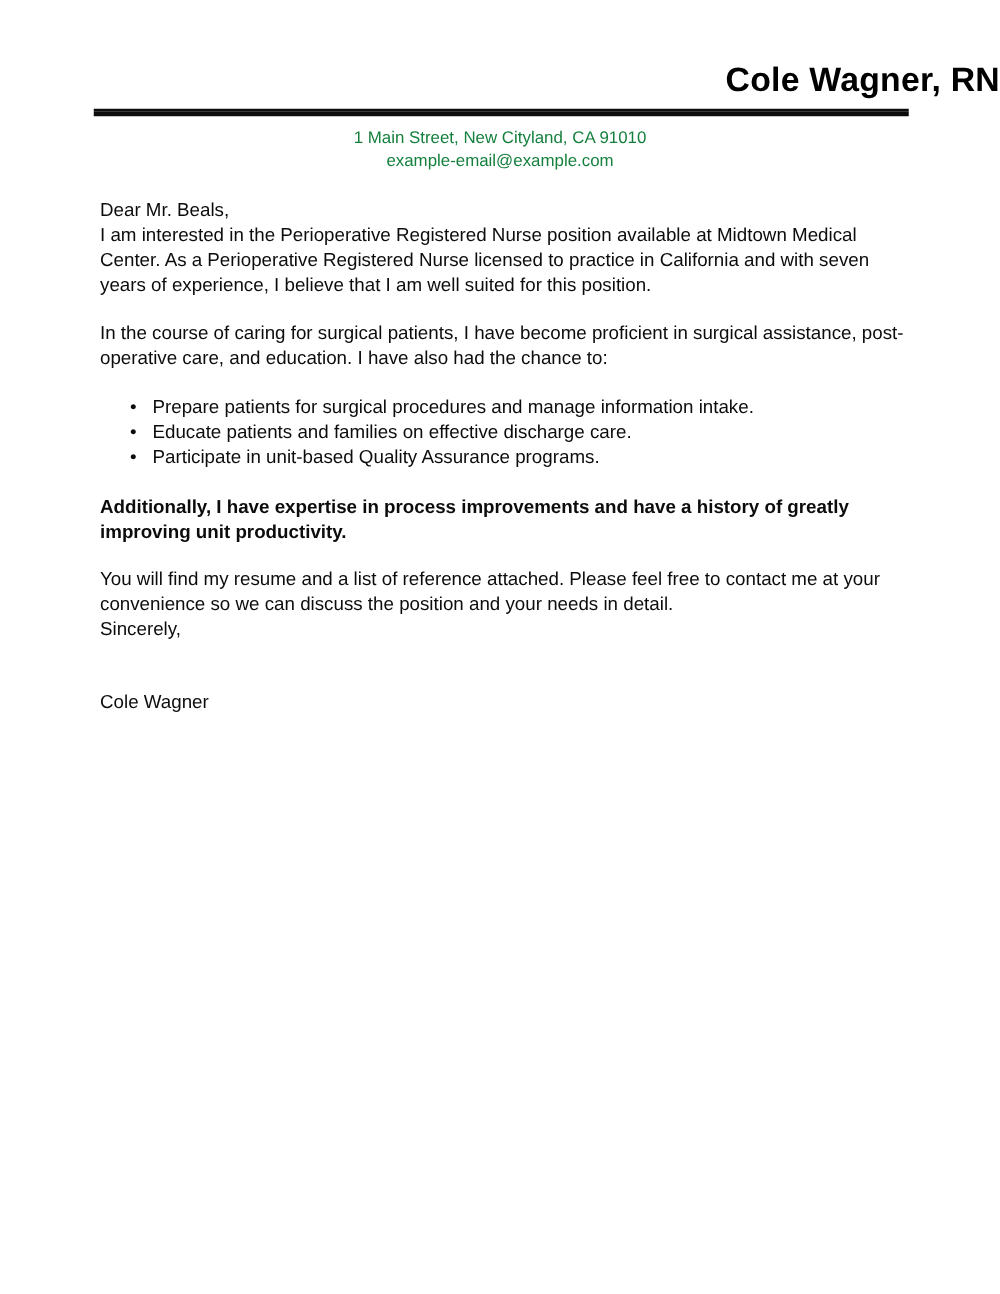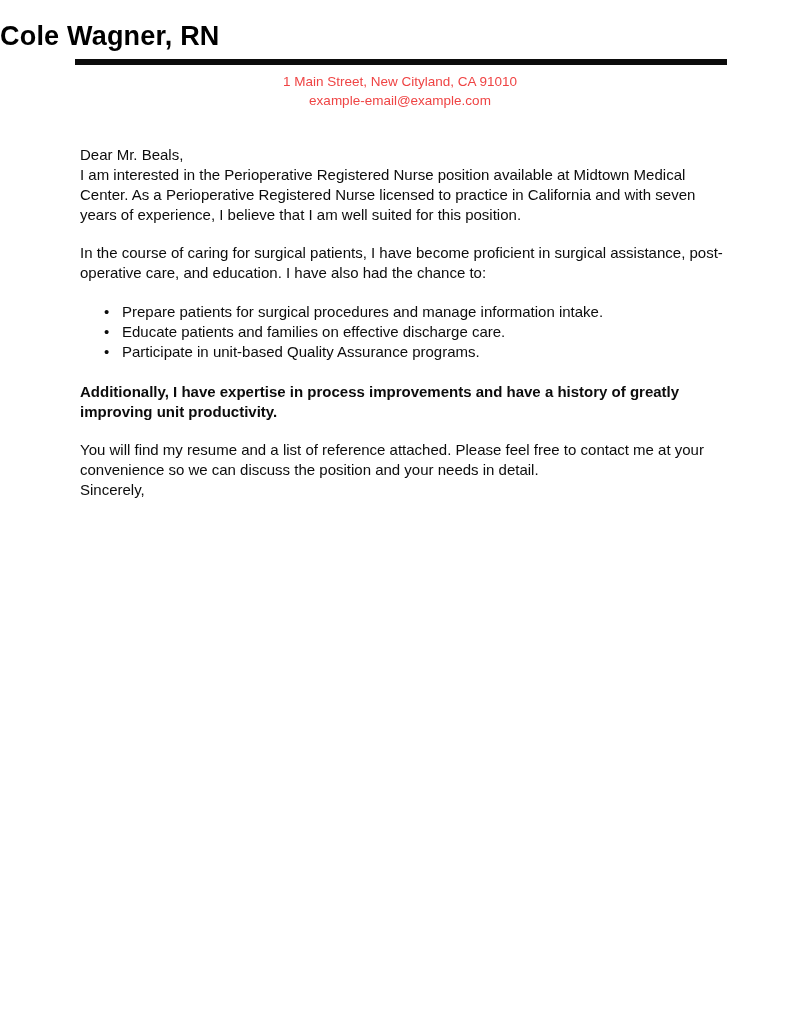--- a/index.html
+++ b/index.html
@@ -12,49 +12,49 @@
   }
   .page {
     position: relative;
     width: 800px;
     height: 1035px;
     margin: 0 auto;
     background: #ffffff;
     overflow: hidden;
   }
   .header {
-    padding-top: 20px;
-    text-align: left;
+    padding-top: 48px;
+    text-align: right;
   }
   .name-title {
     font-size: 27px;
     font-weight: bold;
     letter-spacing: 0.2px;
     line-height: 1.2;
   }
   .divider {
     height: 3px;
     margin: 7px 73px 7px 75px;
     border-top: 2px solid #0c0c0c;
     border-bottom: 4px solid #0c0c0c;
   }
   .contact-block {
     text-align: center;
     font-size: 13.5px;
     line-height: 19px;
-    color: #ef4444;
+    color: #15803d;
   }
   .body-text {
     margin: 0 73px 0 80px;
     font-size: 15px;
     line-height: 20px;
     color: #0c0c0c;
   }
   .salutation {
-    margin-top: 35px;
+    margin-top: 21px;
   }
   .para {
   }
   .para + .para {
     margin-top: 18px;
   }
   ul.bullets {
     list-style: none;
     margin: 19px 0 0 0;
     padding: 0;
@@ -109,16 +109,17 @@
       <li>Educate patients and families on effective discharge care.</li>
       <li>Participate in unit-based Quality Assurance programs.</li>
     </ul>
 
     <p class="para after-bullets">Additionally, I have expertise in process improvements and have a history of greatly improving unit productivity.</p>
 
     <p class="para">You will find my resume and a list of reference attached. Please feel free to contact me at your convenience so we can discuss the position and your needs in detail.</p>
 
     <p class="closing">Sincerely,</p>
 
+    <p class="signature">Cole Wagner</p>
 
   </div>
 
 </div>
 
 </body></html>

